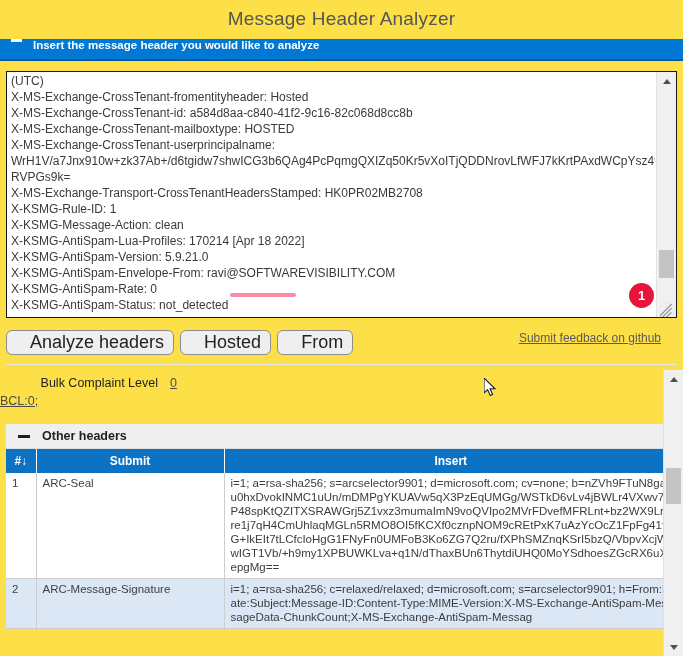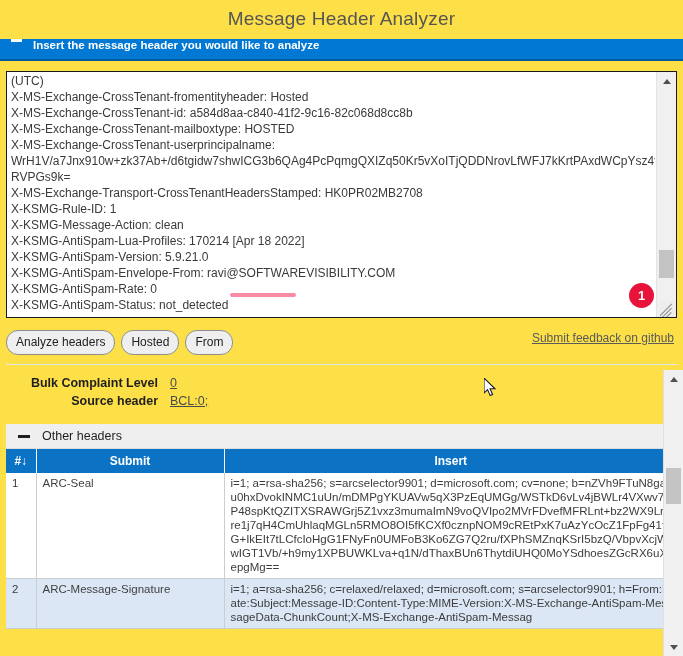--- a/index.html
+++ b/index.html
@@ -156,33 +156,33 @@
   
   .buttons-row {
     position: relative;
     margin: 9px 6px 0 6px;
     height: 30px;
     display: flex;
     align-items: center;
   }
   .btn {
     font-family: "Liberation Sans", sans-serif;
-    font-size: 12px;
+    font-size: 18px;
     color: #222222;
     background: #efefef;
     border: 1px solid #8d8d8d;
-    border-radius: 12px;
-    padding: 4px 9px 5px 9px;
+    border-radius: 6px;
+    padding: 4px 9px 5px 23px;
     margin-right: 6px;
     line-height: 14px;
     cursor: pointer;
   }
   .feedback-link {
     position: absolute;
-    right: 3px;
+    right: 16px;
     top: 4px;
     font-size: 12px;
     color: #5a5a5a;
     text-decoration: underline;
     cursor: pointer;
   }
 
   
   .divider {
     margin: 7px 6px 0 6px;
@@ -196,21 +196,21 @@
     font-size: 12.5px;
   }
   .summary-row {
     display: flex;
     margin-bottom: 4px;
     align-items: baseline;
   }
   .summary-label {
     width: 170px;
     text-align: right;
-    font-weight: bold;
+    font-weight: normal;
     color: #1f1f1f;
     padding-right: 12px;
     box-sizing: border-box;
   }
   .summary-value {
     color: #4b4b4b;
     text-decoration: underline;
     text-decoration-style: solid;
     cursor: pointer;
   }
@@ -219,21 +219,21 @@
   .other-wrap {
     margin: 16px 6px 0 6px;
   }
   .other-bar {
     background: #efefef;
     height: 25px;
     display: flex;
     align-items: center;
     padding-left: 12px;
     font-size: 12.5px;
-    font-weight: normal;
+    font-weight: bold;
     color: #1f1f1f;
     border-bottom: 1px solid #dddddd;
     box-sizing: border-box;
   }
   .other-bar .minus {
     display: inline-block;
     width: 12px;
     height: 3px;
     background: #1f1f1f;
     margin-right: 12px;
@@ -346,21 +346,20 @@
   </div>
 
   <div class="divider"></div>
 
   <div class="summary" id="summary-rows">
       <div class="summary-row">
         <div class="summary-label">Bulk Complaint Level</div>
         <div class="summary-value">0</div>
       </div>
       <div class="summary-row">
-        <div class="summary-label">Source header</div>
         <div class="summary-value">BCL:0;</div>
       </div>
     </div>
 
   <div class="other-wrap">
     <div class="other-bar">
       <span class="minus"></span>
       <span>Other headers</span>
     </div>
     <table class="headers-table">

